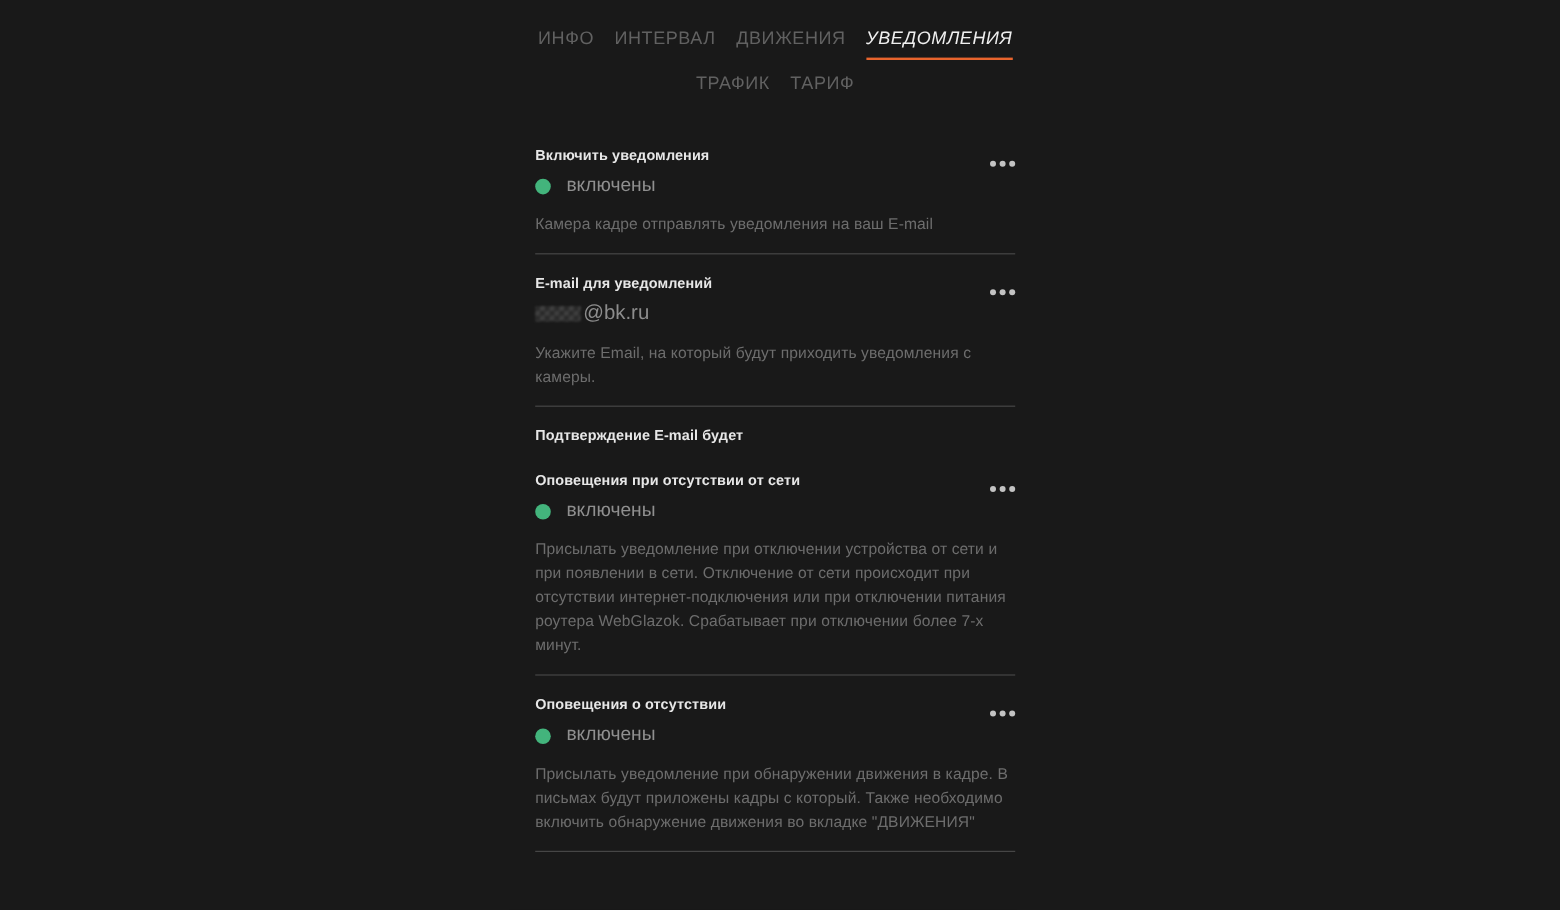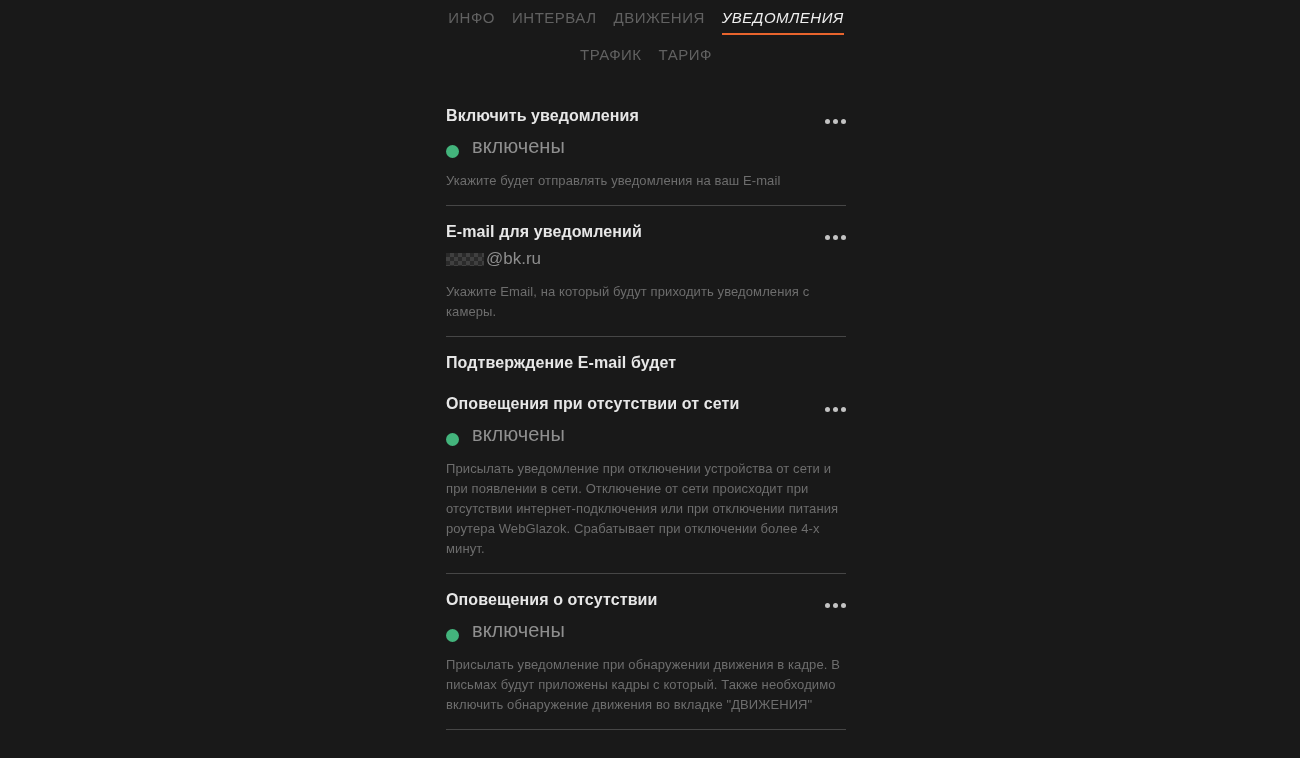--- a/index.html
+++ b/index.html
@@ -12,52 +12,52 @@
   .page {
     width: 400px;
     margin-left: 446px;
   }
   
   .tabs-row {
     display: flex;
     justify-content: center;
     gap: 17px;
   }
-  .tabs-row1 { padding-top: 9px; }
+  .tabs-row1 { padding-top: 24px; }
   .tabs-row2 { margin-top: 11px; }
   .tab {
     font-size: 15px;
     letter-spacing: 0.5px;
     text-transform: uppercase;
     color: #616161;
     cursor: pointer;
     padding-bottom: 7px;
     border-bottom: 2px solid transparent;
     white-space: nowrap;
   }
   .tab.active {
     color: #efefef;
     border-bottom-color: #e8642d;
     font-style: italic;
   }
   
   .content { margin-top: 18px; }
   .section { position: relative; padding-top: 17px; }
   .section-title {
-    font-size: 16px;
+    font-size: 12px;
     font-weight: 700;
     color: #e7e7e7;
     letter-spacing: 0.1px;
   }
   .status-row {
     margin-top: 10px;
     display: flex;
-    align-items: flex-end;
+    align-items: center;
     gap: 13px;
-    font-size: 20px;
+    font-size: 16px;
     color: #8f8f8f;
   }
   .dot {
     width: 13px; height: 13px;
     border-radius: 50%;
     background: #43b47c;
     flex: 0 0 auto;
   }
   .check-icon { display: flex; align-items: center; flex: 0 0 auto; }
   .value-row {
@@ -125,21 +125,21 @@
   </nav>
 
   <div class="content">
 
     <section class="section">
       <div class="section-title">Включить уведомления</div>
       <div class="status-row">
         <span class="dot"></span>
         <span>включены</span>
       </div>
-      <div class="desc">Укажите будет отправлять уведомления на ваш E-mail</div>
+      <div class="desc">Камера кадре отправлять уведомления на ваш E-mail</div>
       <button class="more-btn">
         <i></i>
           <i></i>
           <i></i>
       </button>
       <div class="divider"></div>
     </section>
 
     <section class="section">
       <div class="section-title">E-mail для уведомлений</div>
@@ -159,21 +159,21 @@
     <section class="section no-desc-gap">
       <div class="section-title">Подтверждение E-mail будет</div>
     </section>
 
     <section class="section">
       <div class="section-title">Оповещения при отсутствии от сети</div>
       <div class="status-row">
         <span class="dot"></span>
         <span>включены</span>
       </div>
-      <div class="desc">Присылать уведомление при отключении устройства от сети и при появлении в сети. Отключение от сети происходит при отсутствии интернет-подключения или при отключении питания роутера WebGlazok. Срабатывает при отключении более 4-х минут.</div>
+      <div class="desc">Присылать уведомление при отключении устройства от сети и при появлении в сети. Отключение от сети происходит при отсутствии интернет-подключения или при отключении питания роутера WebGlazok. Срабатывает при отключении более 7-х минут.</div>
       <button class="more-btn">
         <i></i>
           <i></i>
           <i></i>
       </button>
       <div class="divider"></div>
     </section>
 
     <section class="section">
       <div class="section-title">Оповещения о отсутствии</div>

